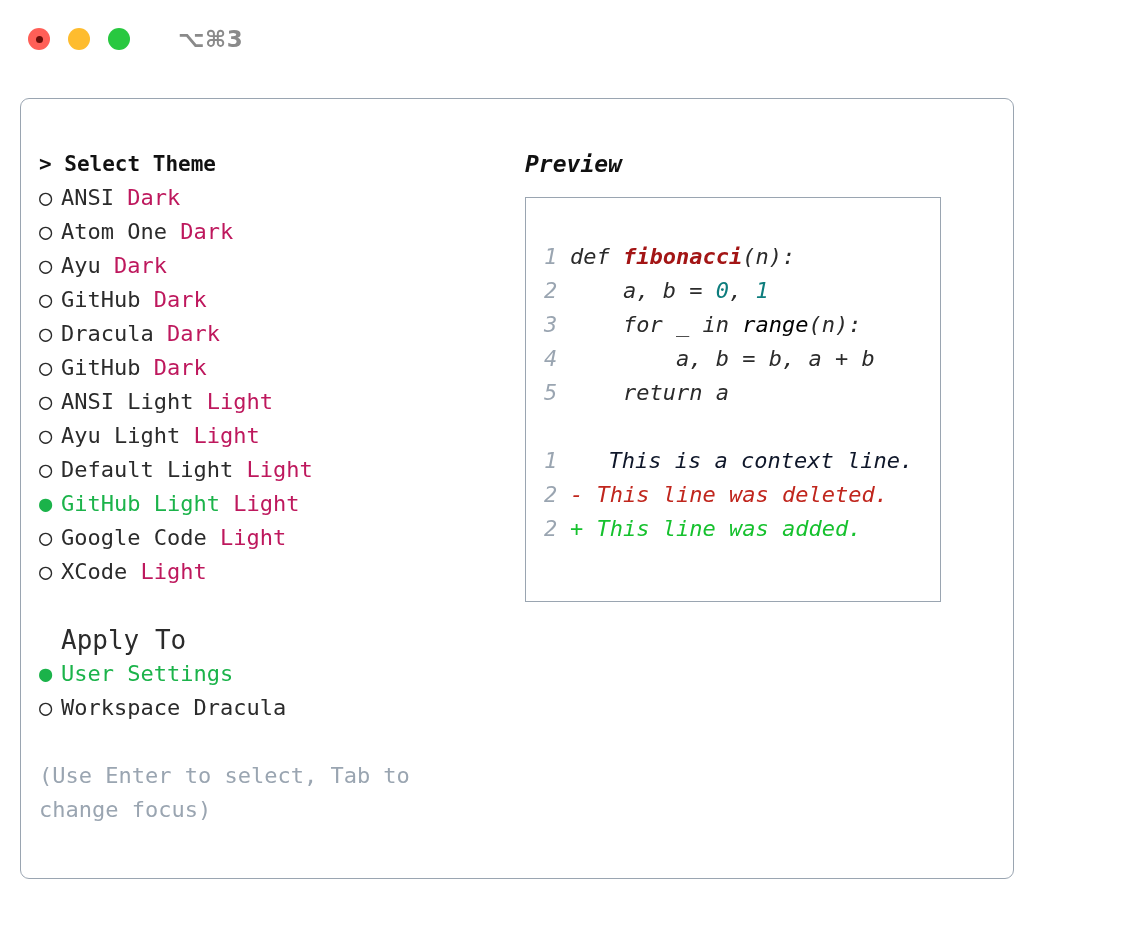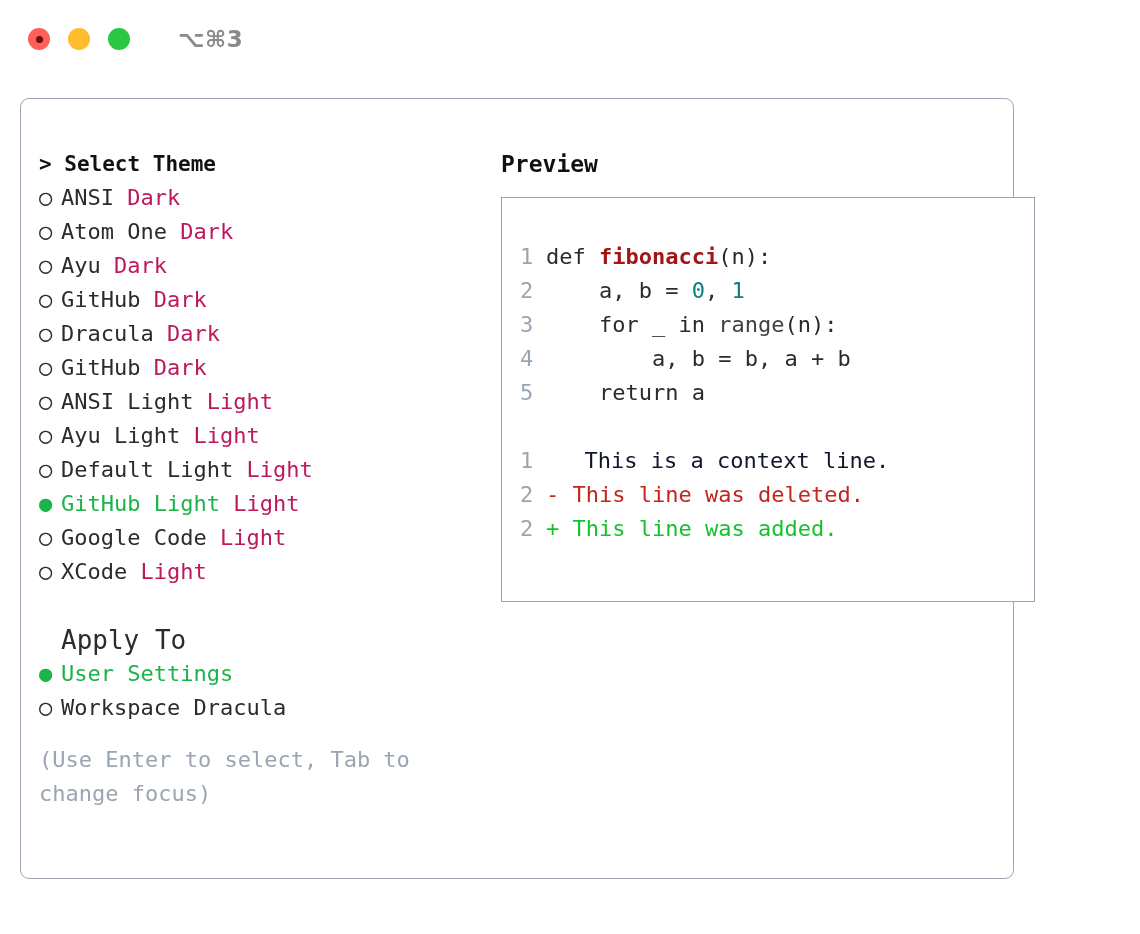--- a/index.html
+++ b/index.html
@@ -122,47 +122,48 @@
 
   .subheading {
     font-size: 26px;
     line-height: 34px;
     color: #2b2b2b;
     white-space: pre;
     padding-left: 22px;
   }
 
   .hint {
-    margin-top: 18px;
+    margin-top: 34px;
     font-size: 22px;
     line-height: 34px;
     color: #9aa5b1;
     width: 400px;
   }
 
   
   .right-col {
     position: absolute;
-    left: 480px;
+    left: 504px;
     top: 48px;
     width: 490px;
+    font-style: italic;
   }
 
   .preview-title {
     font-size: 23px;
     font-weight: bold;
     color: #111111;
     line-height: 34px;
     margin-bottom: 16px;
   }
 
   .code-box {
     border: 1.5px solid #9aa5b1;
     box-sizing: border-box;
-    width: 534px;
+    width: 416px;
     height: 405px;
     padding: 42px 0 2px 18px;
     background: #ffffff;
   }
 
   .code-line {
     font-size: 22px;
     line-height: 34px;
     white-space: pre;
     color: #2b2b2b;
@@ -171,21 +172,21 @@
     color: #9aa5b1;
     display: inline-block;
     width: 26px;
   }
   .blank-line { height: 34px; }
 
   
   .tok-plain { color: #2b2b2b; }
   .tok-func  { color: #a31515; font-weight: bold; }
   .tok-num   { color: #0d7d7d; }
-  .tok-call  { color: #404040; }
+  .tok-call  { color: #000000; }
 
   
   .diff-ctx { color: #0f172a; margin-left: 6px; }
   .diff-del { color: #c0261d; }
   .diff-add { color: #16c12e; }
 </style>
 </head>
 <body>
 
 <div class="window">

